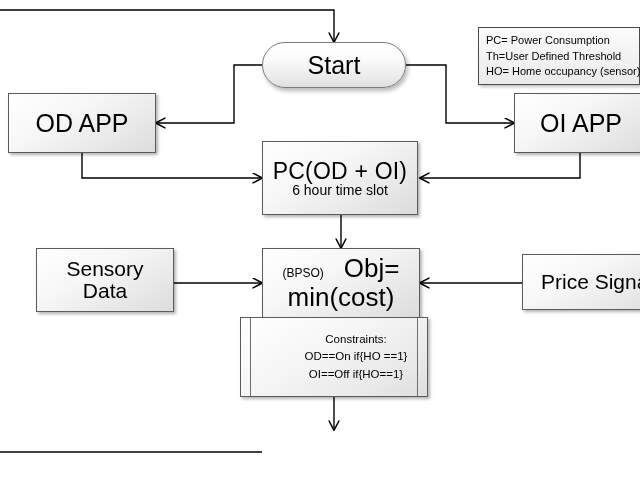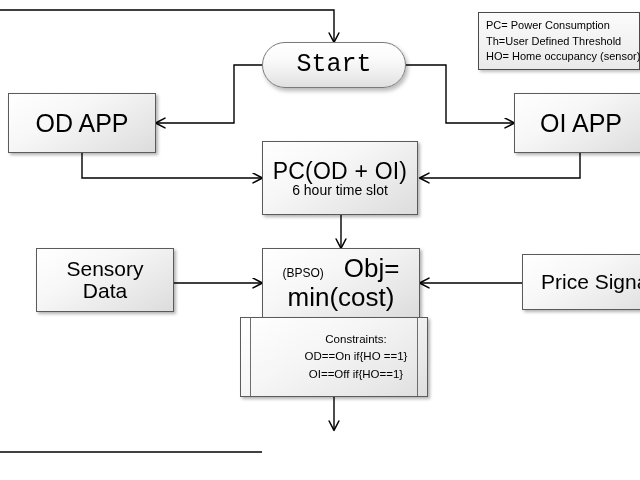--- a/index.html
+++ b/index.html
@@ -40,21 +40,20 @@
     box-shadow: 2px 2px 3px rgba(0,0,0,0.30);
     z-index: 3;
     line-height: 1.05;
   }
 
   .terminal {
     border-radius: 999px;
     border: 1px solid #7a7a7a;
     background: linear-gradient(180deg, #ffffff 0%, #fbfbfb 35%, #ededed 72%, #e0e0e0 100%);
     box-shadow: 2px 3px 4px rgba(0,0,0,0.28);
-    font-family: Liberation Mono, monospace;
   }
 
   .proc-double {
     background: linear-gradient(150deg, #ffffff 0%, #f6f6f6 40%, #e8e8e8 80%, #dedede 100%);
     border: 1px solid #5b5b5b;
   }
   .proc-double .inner-rule {
     position: absolute;
     top: 0;
     bottom: 0;
@@ -80,21 +79,21 @@
 
   #node-start   { left: 262px; top: 42px;  width: 144px; height: 46px; font-size: 25px; }
   #node-finish  { left: 262px; top: 430px; width: 144px; height: 44px; font-size: 25px; }
   #node-od-app  { left: 8px;   top: 93px;  width: 148px; height: 60px; font-size: 25px; }
   #node-oi-app  { left: 514px; top: 93px;  width: 134px; height: 60px; font-size: 25px; }
   #node-pc      { left: 262px; top: 141px; width: 156px; height: 74px; }
   #node-obj     { left: 262px; top: 248px; width: 158px; height: 70px; }
   #node-sensory { left: 36px;  top: 248px; width: 138px; height: 64px; font-size: 21px; }
   #node-price   { left: 522px; top: 254px; width: 150px; height: 56px; font-size: 21px; }
   #node-constraints { left: 240px; top: 317px; width: 188px; height: 80px; padding-left: 44px; }
-  #legend-box   { left: 478px; top: 12px;  width: 162px; height: 58px; }
+  #legend-box   { left: 478px; top: 27px;  width: 162px; height: 58px; }
 
   .pc-main   { font-size: 23px; letter-spacing: 0.2px; }
   .pc-sub    { font-size: 14px; }
   .obj-line1 { display: flex; align-items: baseline; justify-content: center; }
   .obj-bpso  { font-size: 12px; margin-right: 20px; }
   .obj-big   { font-size: 26px; }
   .obj-line2 { font-size: 26px; margin-top: 1px; }
 
   .cons-text {
     font-size: 11.5px;

